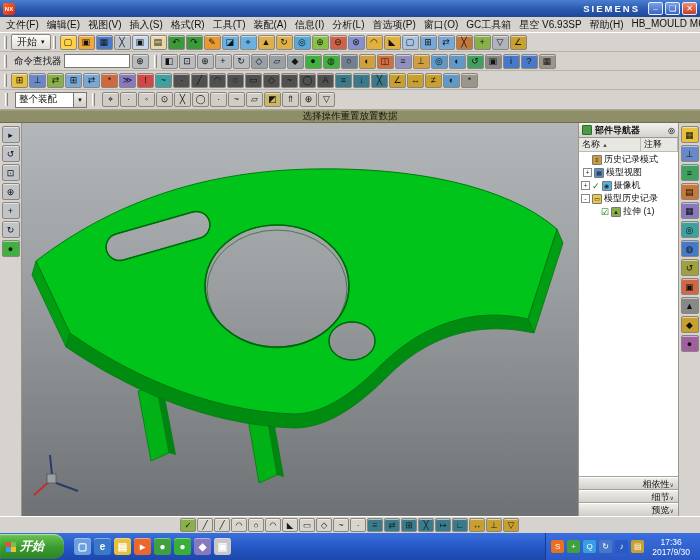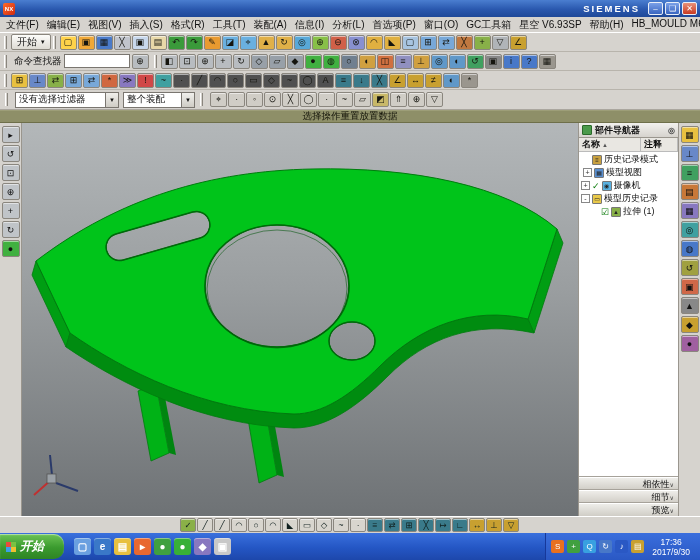--- a/index.html
+++ b/index.html
@@ -61,21 +61,21 @@
               background:linear-gradient(180deg,#b3b7b9,#9a9ea0 42%,#6e7275); }
   .viewport svg { position:absolute; inset:0; }
 
   
   .panel { width:100px; background:#fff; border-left:1px solid #9a968e; display:flex; flex-direction:column;
            font-size:9.5px; flex:none; }
   .phdr { height:15px; background:linear-gradient(#f2f1ee,#d6d3ce); border-bottom:1px solid #9a968e;
           display:flex; align-items:center; gap:3px; padding:0 3px; font-weight:bold; font-size:9px; flex:none; }
   .phdr .pico { width:10px; height:10px; background:#4a9a4a; border:1px solid #2a6a2a; border-radius:1px; flex:none; }
   .phdr .ppin { margin-left:auto; font-size:8px; color:#444; }
-  .pcol { display:flex; height:14px; background:#e9e7e2; border-bottom:1px solid #bbb; flex:none;font-weight:bold; }
+  .pcol { display:flex; height:14px; background:#e9e7e2; border-bottom:1px solid #bbb; flex:none; }
   .pcell { padding:0 3px; border-right:1px solid #bbb; display:flex; align-items:center; gap:2px; font-size:9px; }
   .pcell .sort { font-size:6px; color:#555; }
   .ptree { flex:1; background:#fff; overflow:hidden; padding-top:1px; }
   .trow { height:13px; display:flex; align-items:center; gap:2px; white-space:nowrap; font-size:9px; }
   .texp { width:9px; height:9px; font-size:7px; line-height:8px; text-align:center; color:#333; flex:none; }
   .texp.box { border:1px solid #888; background:#fff; }
   .tchk { color:#0a7a0a; font-size:9px; flex:none; }
   .tico { width:10px; height:10px; border:1px solid #777; border-radius:1px; font-size:6px; flex:none;
           display:flex; align-items:center; justify-content:center; color:#222; }
   .tlbl { overflow:hidden; text-overflow:ellipsis; }
@@ -238,24 +238,20 @@
       <span class="tbi" title="analysis-angle" style="background: rgb(200, 160, 48);">∠</span>
       <span class="tbi" title="analysis-distance" style="background: rgb(200, 160, 48);">↔</span>
       <span class="tbi" title="deviation-gauge" style="background: rgb(200, 160, 48);">≠</span>
       <span class="tbi" title="edit-display" style="background: rgb(96, 152, 200);">◐</span>
       <span class="tbi" title="preferences" style="background: rgb(154, 150, 142);">*</span>
     </span>
 </div>
 
 <div class="selbar">
   <span class="grip"></span>
-  <span class="dd" style="width:104px">
-    <span>没有选择过滤器</span>
-    <span class="arr">▼</span>
-  </span>
   <span class="dd" style="width:72px">
     <span>整个装配</span>
     <span class="arr">▼</span>
   </span>
   <span class="grip"></span>
   <span style="display:flex;gap:1px">
       <span class="tbi" title="snap-point" style="background: rgb(208, 205, 198);">⌖</span>
       <span class="tbi" title="snap-endpoint" style="background: rgb(208, 205, 198);">∙</span>
       <span class="tbi" title="snap-midpoint" style="background: rgb(208, 205, 198);">◦</span>
       <span class="tbi" title="snap-center" style="background: rgb(208, 205, 198);">⊙</span>

